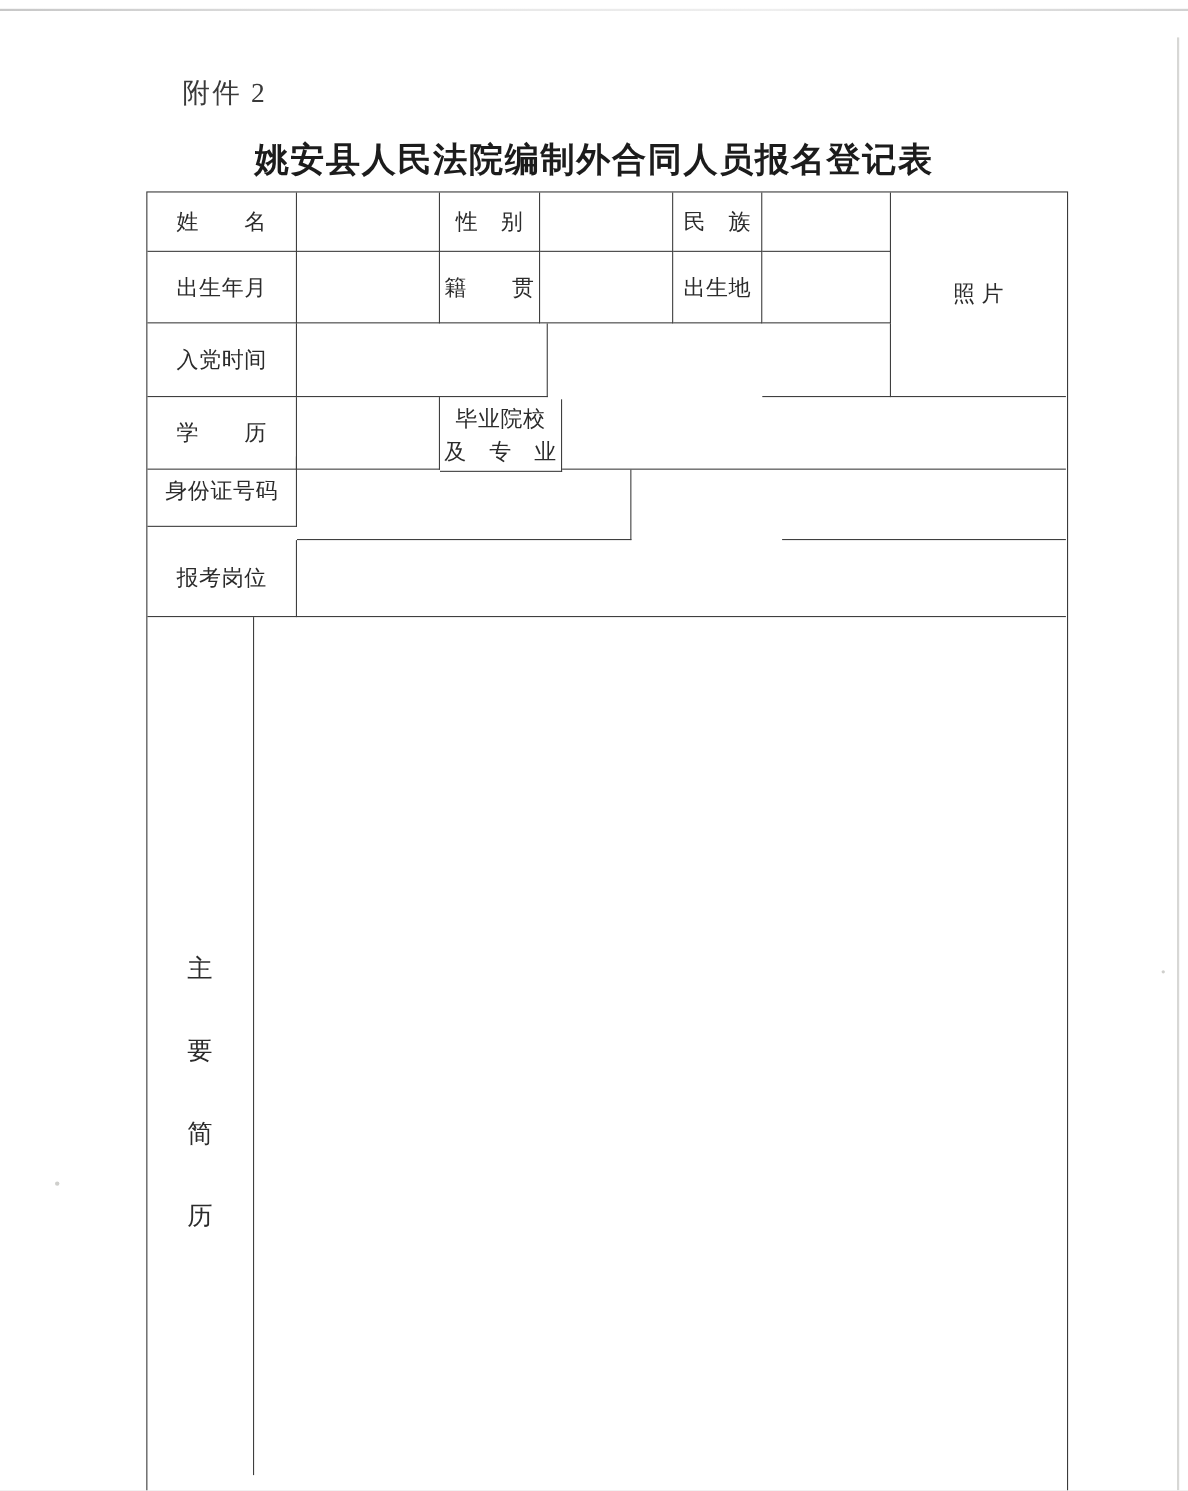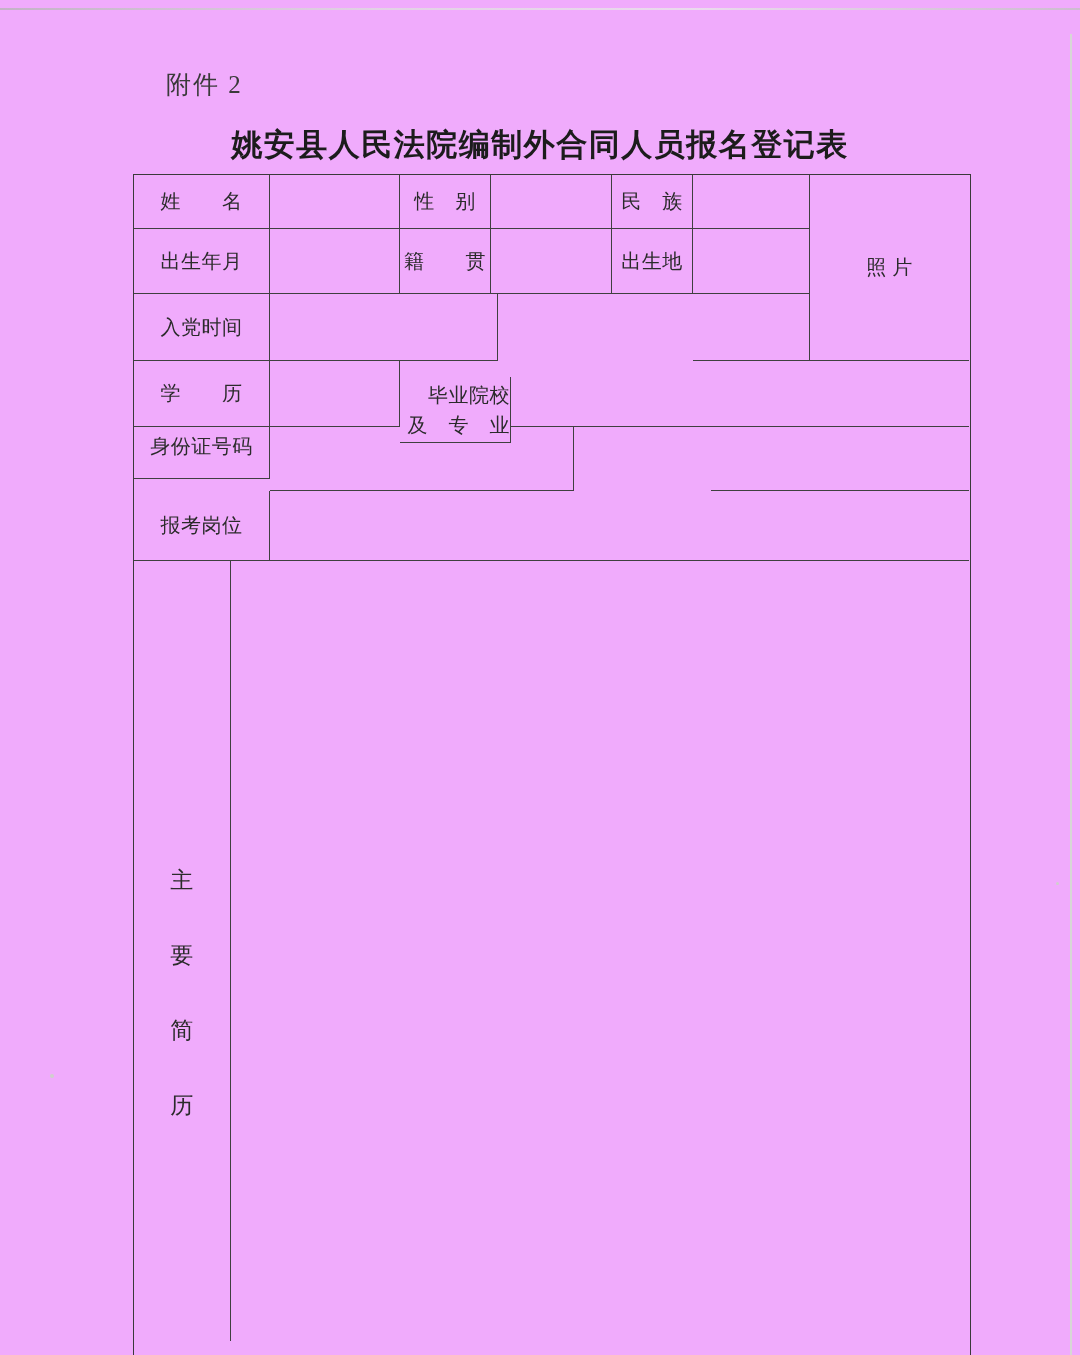--- a/index.html
+++ b/index.html
@@ -5,21 +5,21 @@
   html, body {
     margin: 0;
     padding: 0;
     background: #e8e8e8;
   }
   .page {
     position: relative;
     width: 1080px;
     height: 1355px;
     margin: 0 auto;
-    background: #f0abfc;
+    background: #ffffff;
     overflow: hidden;
     font-family: "Liberation Serif", "DejaVu Serif", serif;
     color: #2e2e2e;
   }
   
   .scan-top-line {
     position: absolute;
     left: 0; top: 8px;
     width: 100%; height: 2px;
     background: linear-gradient(to right, #b5b5b5, #dedede 35%, #e9e9e9 65%, #c2c2c2);
@@ -122,21 +122,21 @@
     <div class="c" style="left:357px;top:54px; width:121px; height:65px;"></div>
     <div class="c" style="left:478px;top:54px; width:81px;  height:65px;">出生地</div>
     <div class="c" style="left:559px;top:54px; width:117px; height:65px;"></div>
 
     <div class="c" style="left:0;   top:119px; width:136px; height:67px;">入党时间</div>
     <div class="c" style="left:136px;top:119px; width:228px; height:67px;"></div>
     <div class="c" style="left:559px;top:119px; width:117px; height:67px;"></div>
 
     <div class="c" style="left:0;   top:186px; width:136px; height:66px;">学　　历</div>
     <div class="c" style="left:136px;top:186px; width:130px; height:66px;"></div>
-    <div class="c two-line" style="left:266px;top:202px; width:111px; height:66px;align-items:flex-end;">
+    <div class="c two-line" style="left:266px;top:188px; width:111px; height:66px;">
       <span>毕业院校</span>
       <span>及　专　业</span>
     </div>
     <div class="c nr" style="left:377px;top:186px; width:458px; height:66px;"></div>
 
     <div class="c" style="left:0;   top:240px; width:136px; height:64px;">身份证号码</div>
     <div class="c" style="left:136px;top:252px; width:304px; height:64px;"></div>
     <div class="c nr" style="left:577px;top:252px; width:258px; height:64px;"></div>
 
     <div class="c" style="left:0;   top:316px; width:136px; height:70px;">报考岗位</div>

